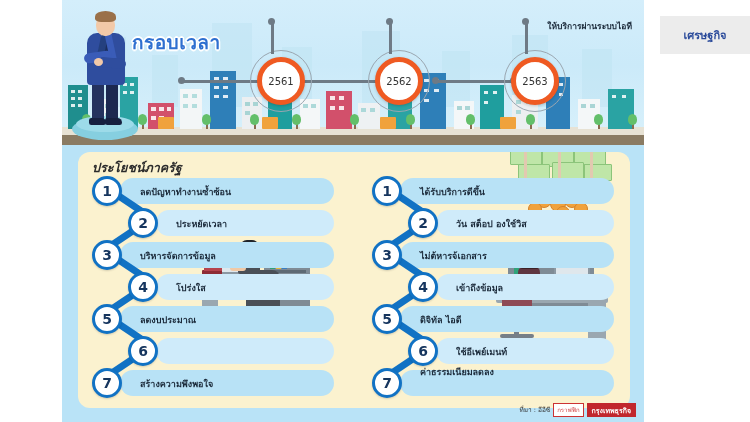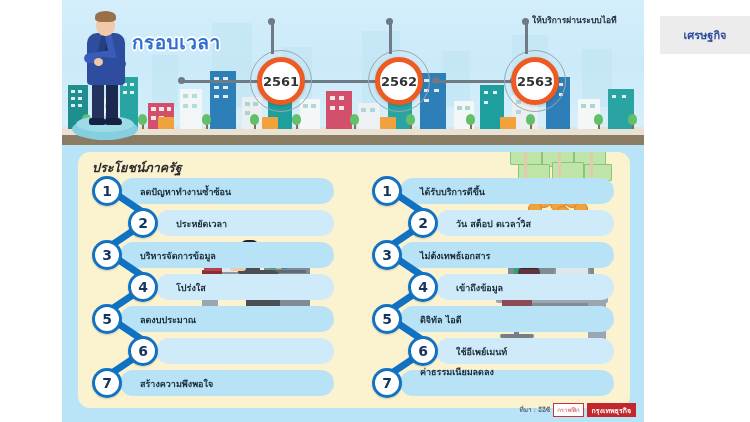--- a/index.html
+++ b/index.html
@@ -64,21 +64,21 @@
   .tl-title{position:absolute;left:70px;top:27px;font-size:19px;font-weight:bold;
             color:#2e6fd0;letter-spacing:.5px;
             text-shadow:1.6px 0 #fff,-1.6px 0 #fff,0 1.6px #fff,0 -1.6px #fff,
                         1.2px 1.2px #fff,-1.2px -1.2px #fff,1.2px -1.2px #fff,-1.2px 1.2px #fff;}
 
   
   .tl-line{position:absolute;height:2.5px;background:#6e7a85;top:80px;}
   .tl-dot{position:absolute;width:7px;height:7px;border-radius:50%;background:#6e7a85;}
   .yr{position:absolute;width:48px;height:48px;border-radius:50%;background:#ffffff;
       border:5px solid #ef5a22;box-sizing:border-box;display:flex;align-items:center;
-      justify-content:center;font-size:13px;font-weight:bold;color:#333;
+      justify-content:center;font-size:10px;font-weight:normal;color:#333;
       box-shadow:0 1px 3px rgba(0,0,0,.18);}
   .yr-halo{position:absolute;width:62px;height:62px;border-radius:50%;
            border:1.5px solid #9aa6b0;box-sizing:border-box;}
   .stem{position:absolute;width:2.5px;background:#6e7a85;}
   .stem-dot{position:absolute;width:7px;height:7px;border-radius:50%;background:#6e7a85;}
   .tl-lab{position:absolute;font-size:8.5px;color:#1b2a3a;line-height:1.45;font-weight:600;}
 
   
   .panel{position:absolute;top:152px;height:256px;background:#fbf2cf;
          border-radius:12px;overflow:hidden;}
@@ -314,21 +314,21 @@
 
       <div class="yr-halo" style="left:306px;top:50px;"></div>
       <div class="yr" style="left:313px;top:57px;">2562</div>
       <div class="stem" style="left:327px;top:22px;height:32px;"></div>
       <div class="stem-dot" style="left:324px;top:18px;"></div>
 
       <div class="yr-halo" style="left:442px;top:50px;"></div>
       <div class="yr" style="left:449px;top:57px;">2563</div>
       <div class="stem" style="left:463px;top:22px;height:32px;"></div>
       <div class="stem-dot" style="left:460px;top:18px;"></div>
-      <div class="tl-lab" style="left:470px;top:14px;width:100px;">
+      <div class="tl-lab" style="left:470px;top:20px;width:100px;text-align:right;">
         <div>ให้บริการผ่านระบบไอที</div>
       </div>
     </div>
 
     <div class="panel panel-l">
       <div class="p-head">ประโยชน์ภาครัฐ</div>
 
       <div class="illo d-shelf" style="left:186px;top:90px;width:46px;height:76px;"></div>
       <div class="illo" style="left:190px;top:96px;width:38px;height:3px;background:#5e6a74;"></div>
       <div class="illo" style="left:190px;top:118px;width:38px;height:3px;background:#5e6a74;"></div>
@@ -437,26 +437,26 @@
       <div class="illo" style="left:156px;top:172px;width:5px;height:12px;background:#767f88;"></div>
       <div class="illo" style="left:142px;top:182px;width:34px;height:4px;border-radius:2px;background:#767f88;"></div>
 
       <div class="pill" style="left:42px;top:26px;width:214px;"></div>
       <div class="bead" style="left:14px;top:24px;">1</div>
       <div class="rtxt" style="left:62px;top:33px;">ได้รับบริการดีขึ้น</div>
       <div class="link" style="left:34px;top:48px;width:36px;transform:rotate(34deg);"></div>
 
       <div class="pill2" style="left:78px;top:58px;width:178px;"></div>
       <div class="bead" style="left:50px;top:56px;">2</div>
-      <div class="rtxt" style="left:98px;top:65px;">วัน สต็อป ดเวลา์วิส</div>
+      <div class="rtxt" style="left:98px;top:65px;">วัน สต็อป องใช์วิส</div>
       <div class="link" style="left:30px;top:80px;width:36px;transform:rotate(-34deg);"></div>
 
       <div class="pill" style="left:42px;top:90px;width:214px;"></div>
       <div class="bead" style="left:14px;top:88px;">3</div>
-      <div class="rtxt" style="left:62px;top:97px;">ไม่ต้งเทพธ้เอกสาร</div>
+      <div class="rtxt" style="left:62px;top:97px;">ไม่ต้หารจ้เอกสาร</div>
       <div class="link" style="left:34px;top:112px;width:36px;transform:rotate(34deg);"></div>
 
       <div class="pill2" style="left:78px;top:122px;width:178px;"></div>
       <div class="bead" style="left:50px;top:120px;">4</div>
       <div class="rtxt" style="left:98px;top:129px;">เข้าถึงข้อมูล</div>
       <div class="link" style="left:30px;top:144px;width:36px;transform:rotate(-34deg);"></div>
 
       <div class="pill" style="left:42px;top:154px;width:214px;"></div>
       <div class="bead" style="left:14px;top:152px;">5</div>
       <div class="rtxt" style="left:62px;top:161px;">ดิจิทัล ไอดี</div>

